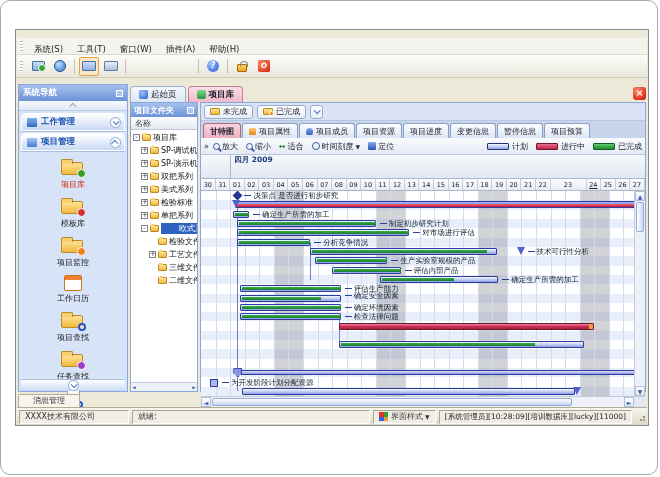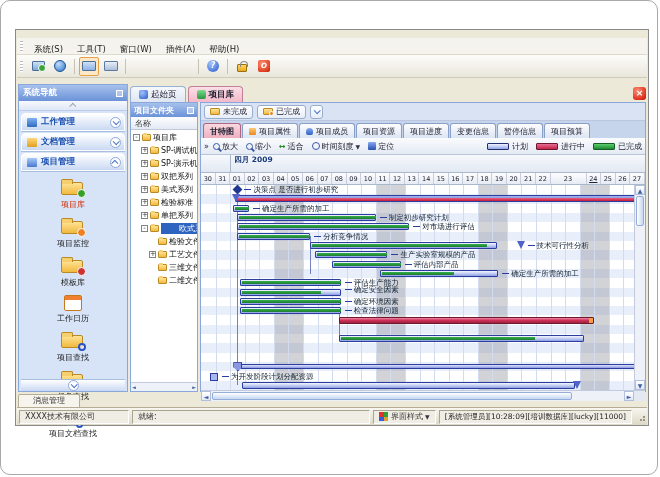--- a/index.html
+++ b/index.html
@@ -98,21 +98,21 @@
 .mag::after{content:"";position:absolute;width:4px;height:1.5px;background:#3858a8;right:-3px;bottom:-2px;transform:rotate(45deg)}
 .fit-icon{color:#2a8a2a;font-weight:bold;margin-right:2px}
 .timescale-icon{width:8px;height:8px;border:1.5px solid #3858a8;border-radius:50%;margin-right:2px}
 .locate-icon{width:8px;height:8px;background:linear-gradient(#88aaf0,#2850b0);border-radius:1px;margin-right:2px}
 .caret{font-size:6px;color:#334;margin-left:2px}
 .legend{margin-left:auto;display:flex;align-items:center}
 .lg{width:22px;height:7px;border:1px solid #203070;border-radius:1px;margin:0 3px 0 8px}
 .lg.plan{background:linear-gradient(#f0f3ff,#96a6e6)}
 .lg.inprogress{background:linear-gradient(#e86e92,#c02448);border-color:#6e1830}
 .lg.done{background:linear-gradient(#5ecf6e,#1d8a32);border-color:#145f22}
-.tl-month{position:relative;height:18px;background:linear-gradient(#f6f8fc,#e2e8f2);border-bottom:1px solid #aab8cc;font-size:7.5px;color:#123;overflow:hidden}
+.tl-month{position:relative;height:24px;background:linear-gradient(#f6f8fc,#e2e8f2);border-bottom:1px solid #aab8cc;font-size:7.5px;color:#123;overflow:hidden}
 .tl-month .mline{position:absolute;top:0;bottom:0;width:1px;background:#aab8cc}
 .tl-month .mlabel{position:absolute;top:0;font-weight:bold;color:#1a3a7a}
 .tl-days{height:12px;display:flex;background:linear-gradient(#fdfdfe,#e6ebf4);border-bottom:1px solid #aab8cc;overflow:hidden}
 .tl-day{flex:none;font-size:6.5px;color:#223;text-align:center;line-height:12px;border-right:1px solid #c6cede}
 .chart-wrap{position:relative;height:205px}
 .chart{position:absolute;left:0;top:0;width:437px;height:205px;background:#fff;overflow:hidden}
 .stripe{position:absolute;left:0;width:437px;background:#e8eefa}
 .wkend{position:absolute;top:0;bottom:0;background:rgba(135,140,150,.38)}
 .gline{position:absolute;top:0;bottom:0;width:1px;background:#d3dcee}
 .conn{position:absolute;width:1px;background:#5a6abc;opacity:.85}
@@ -215,54 +215,47 @@
         </div>
     <div id="sb-groups">
           <div class="sb-group">
             <span class="gico tasks-icon"></span>
             <span class="lbl">工作管理</span>
             <span class="cbtn">
               <span class="chev down"></span>
             </span>
           </div>
           <div class="sb-group">
-            <span class="gico documents-icon"></span>
-            <span class="lbl">文档管理</span>
-            <span class="cbtn">
-              <span class="chev down"></span>
-            </span>
-          </div>
-          <div class="sb-group">
             <span class="gico projects-icon"></span>
             <span class="lbl">项目管理</span>
             <span class="cbtn">
               <span class="chev up"></span>
             </span>
           </div>
           <div class="sb-items">
             <div class="sb-item sel">
               <div class="nico">
                 <span class="f"></span>
                 <span class="b" style="background: rgb(53, 160, 42);"></span>
               </div>
               <div class="cap">项目库</div>
             </div>
             <div class="sb-item">
               <div class="nico">
                 <span class="f"></span>
+                <span class="b" style="background: rgb(208, 48, 48);"></span>
+              </div>
+              <div class="cap">模板库</div>
+            </div>
+            <div class="sb-item">
+              <div class="nico">
+                <span class="f"></span>
                 <span class="b" style="background: rgb(240, 128, 32);"></span>
               </div>
               <div class="cap">项目监控</div>
-            </div>
-            <div class="sb-item">
-              <div class="nico">
-                <span class="f"></span>
-                <span class="b" style="background: rgb(208, 48, 48);"></span>
-              </div>
-              <div class="cap">模板库</div>
             </div>
             <div class="sb-item">
               <div class="cal-big"></div>
               <div class="cap">工作日历</div>
             </div>
             <div class="sb-item">
               <div class="nico">
                 <span class="f"></span>
                 <span class="b ring" style="border-color: rgb(42, 82, 200);"></span>
               </div>

